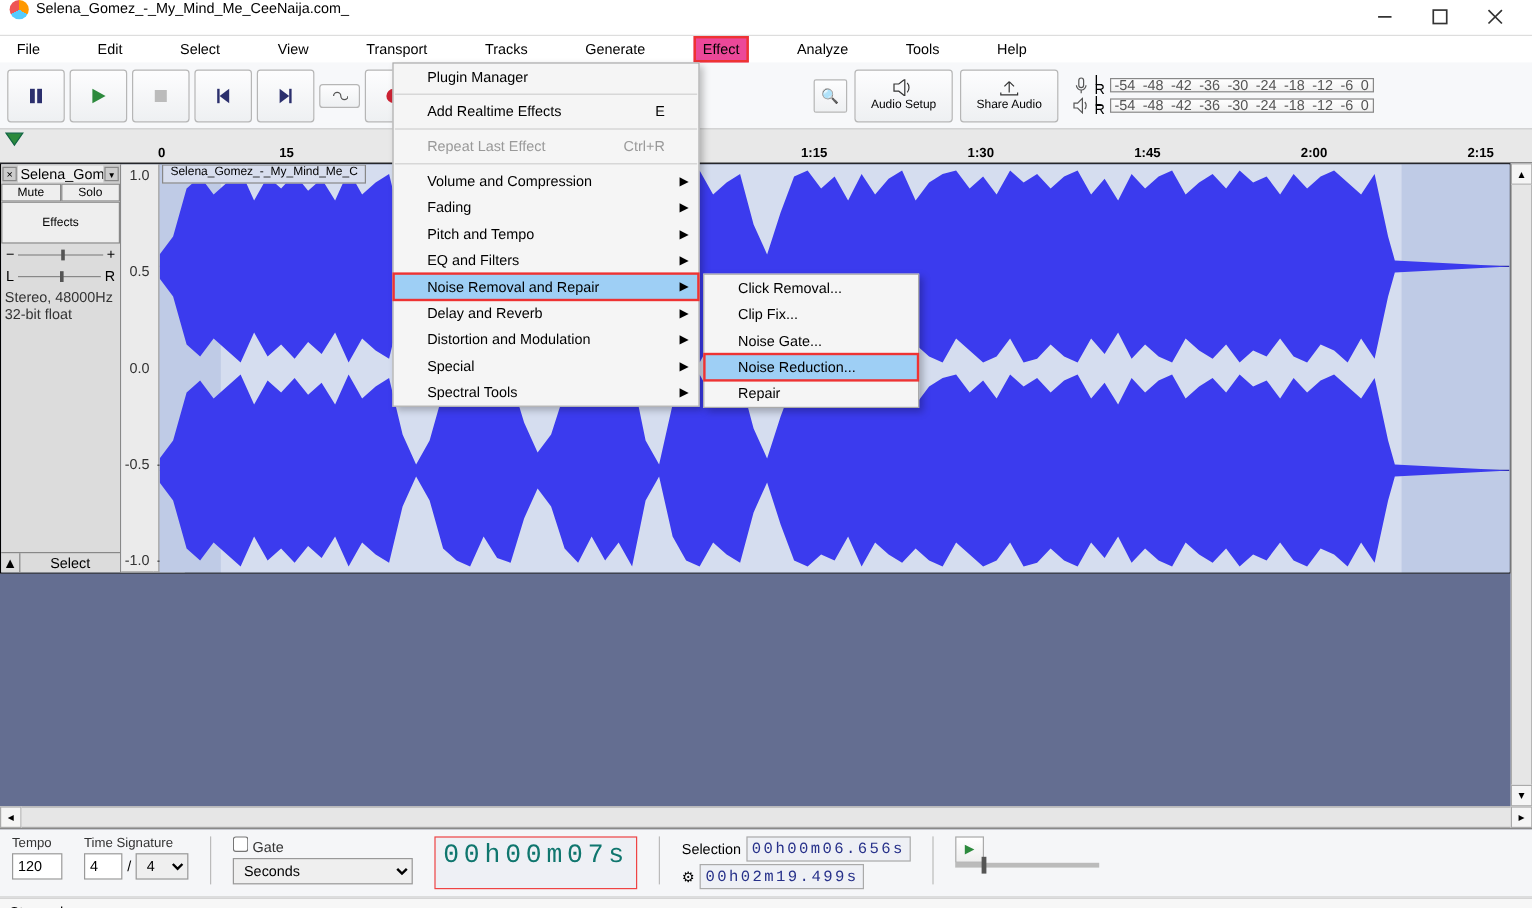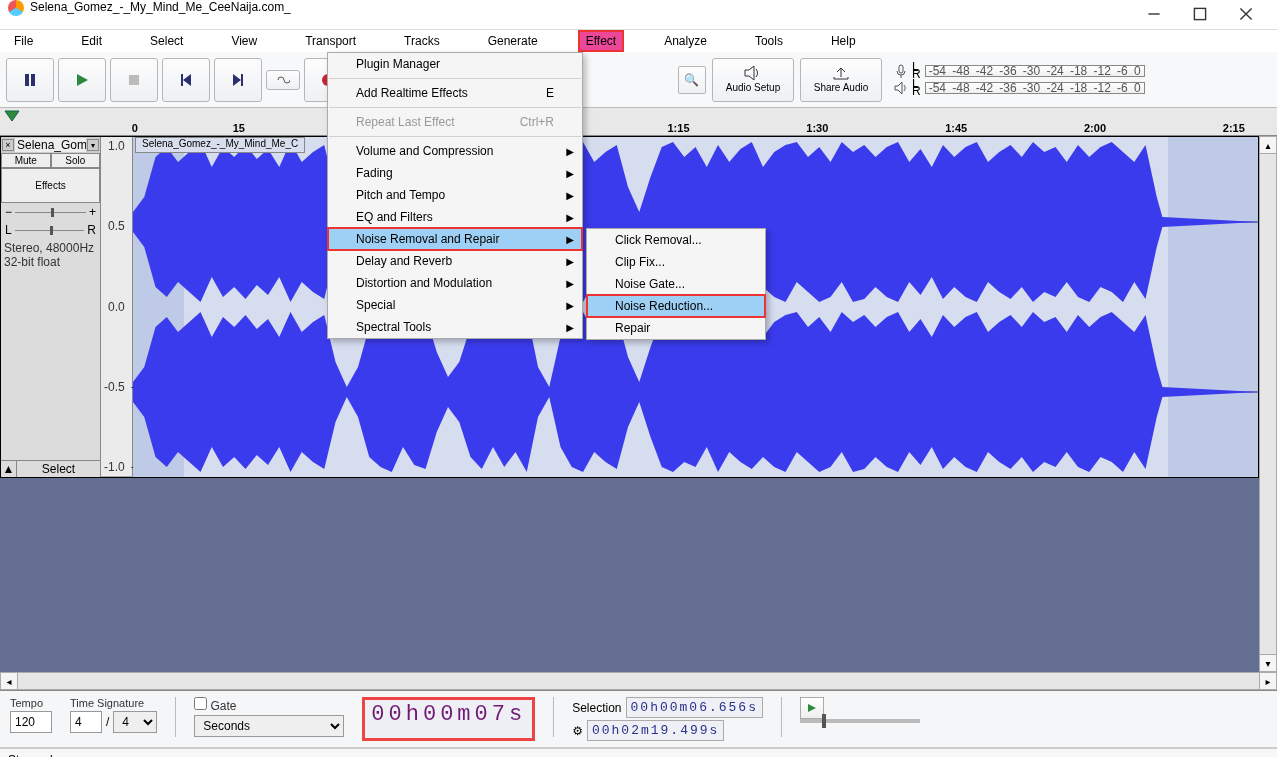--- a/index.html
+++ b/index.html
@@ -82,21 +82,21 @@
 .vscroll { position:absolute; right:0; top:0; width:18px; bottom:18px; background:#eee; display:flex; flex-direction:column; }
 .vscroll .arrow { height:18px; border:1px solid #aaa; background:#f5f5f5; display:flex; align-items:center; justify-content:center; font-size:10px; }
 .vscroll .trough { flex:1; background:#e6e6e6; border-left:1px solid #aaa; border-right:1px solid #aaa; }
 
 
 .bottom-panels { background:#f5f6f8; display:flex; gap:18px; padding:6px 10px; border-bottom:1px solid #ccc; }
 .bp-group { display:flex; flex-direction:column; gap:2px; }
 .bp-group label { font-size:11px; color:#333; }
 .bp-group .row { display:flex; align-items:center; gap:4px; }
 .bp-group input[type=text], .bp-group select { height:22px; border:1px solid #999; padding:0 4px; }
-.time-display { font-family: "Consolas","Courier New",monospace; font-size:22px; letter-spacing:4px; background:#eef0f5; border:3px solid #ef4444; padding:2px 6px; color:#701a75; }
+.time-display { font-family: "Consolas","Courier New",monospace; font-size:22px; letter-spacing:4px; background:#eef0f5; border:1px solid #ef4444; padding:2px 6px; color:#0f766e; }
 .sel-field { font-family: "Consolas","Courier New",monospace; font-size:13px; letter-spacing:2px; background:#eef0f5; border:1px solid #aaa; padding:2px 4px; color:#27318a; }
 .mini-btn { width:24px; height:22px; border:1px solid #aaa; background:linear-gradient(#fff,#eee); display:flex; align-items:center; justify-content:center; }
 
 
 .statusbar { height:22px; display:flex; align-items:center; padding:0 8px; background:#f7f7f7; border-top:1px solid #ccc; font-size:11px; }
 
 
 .svg-icon { width:14px; height:14px; }
 </style>
 </head>

